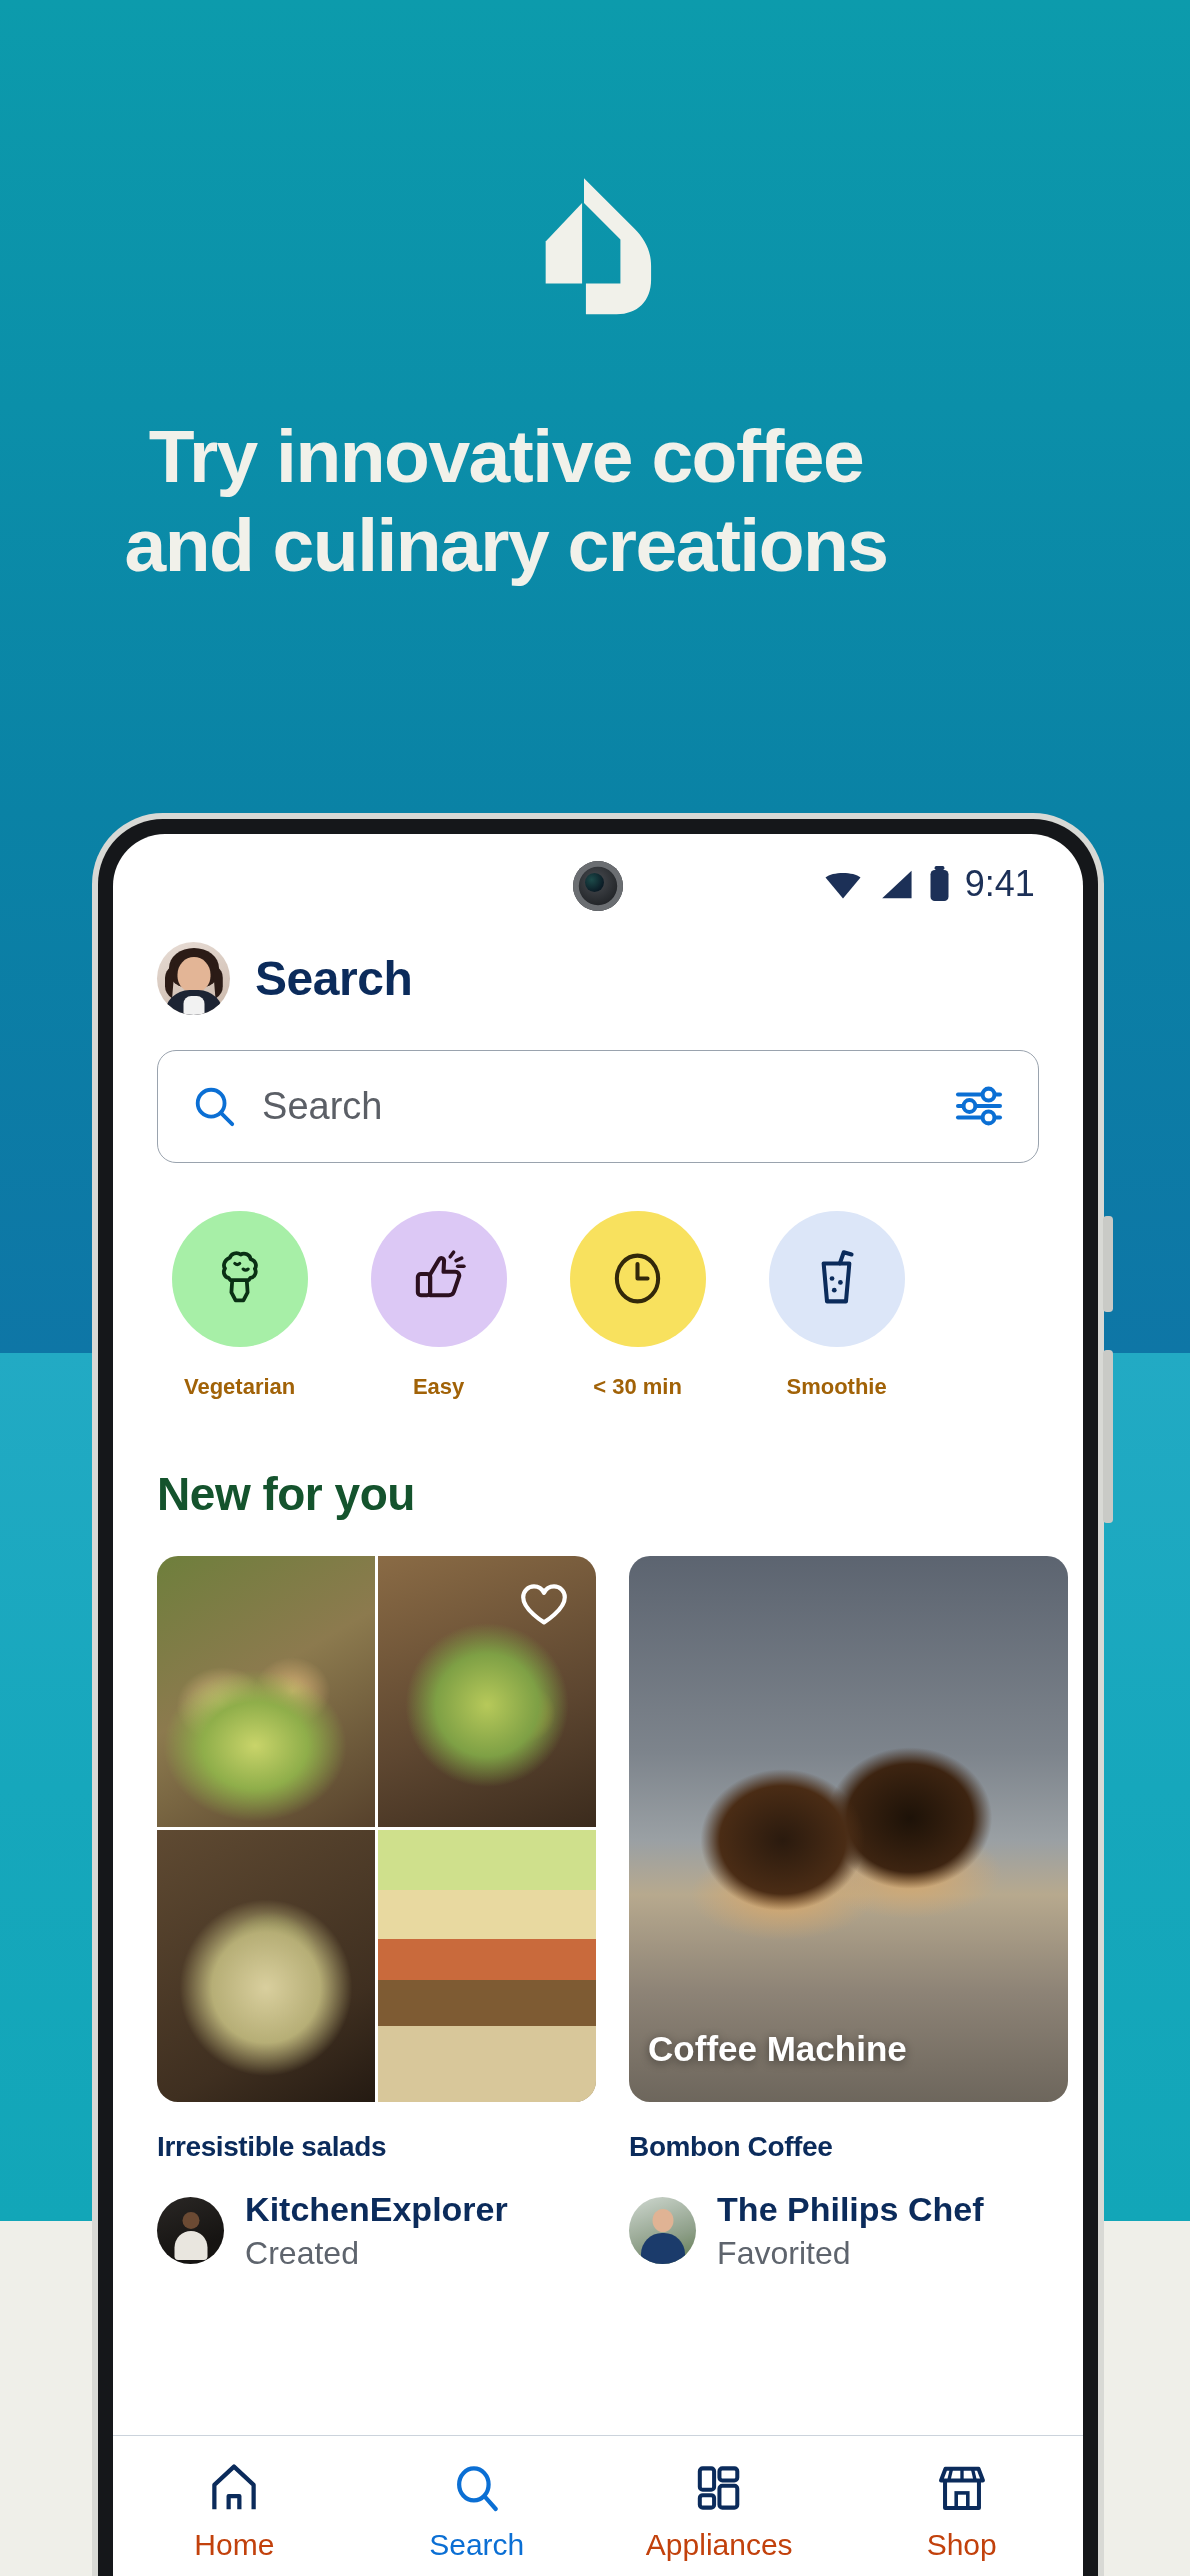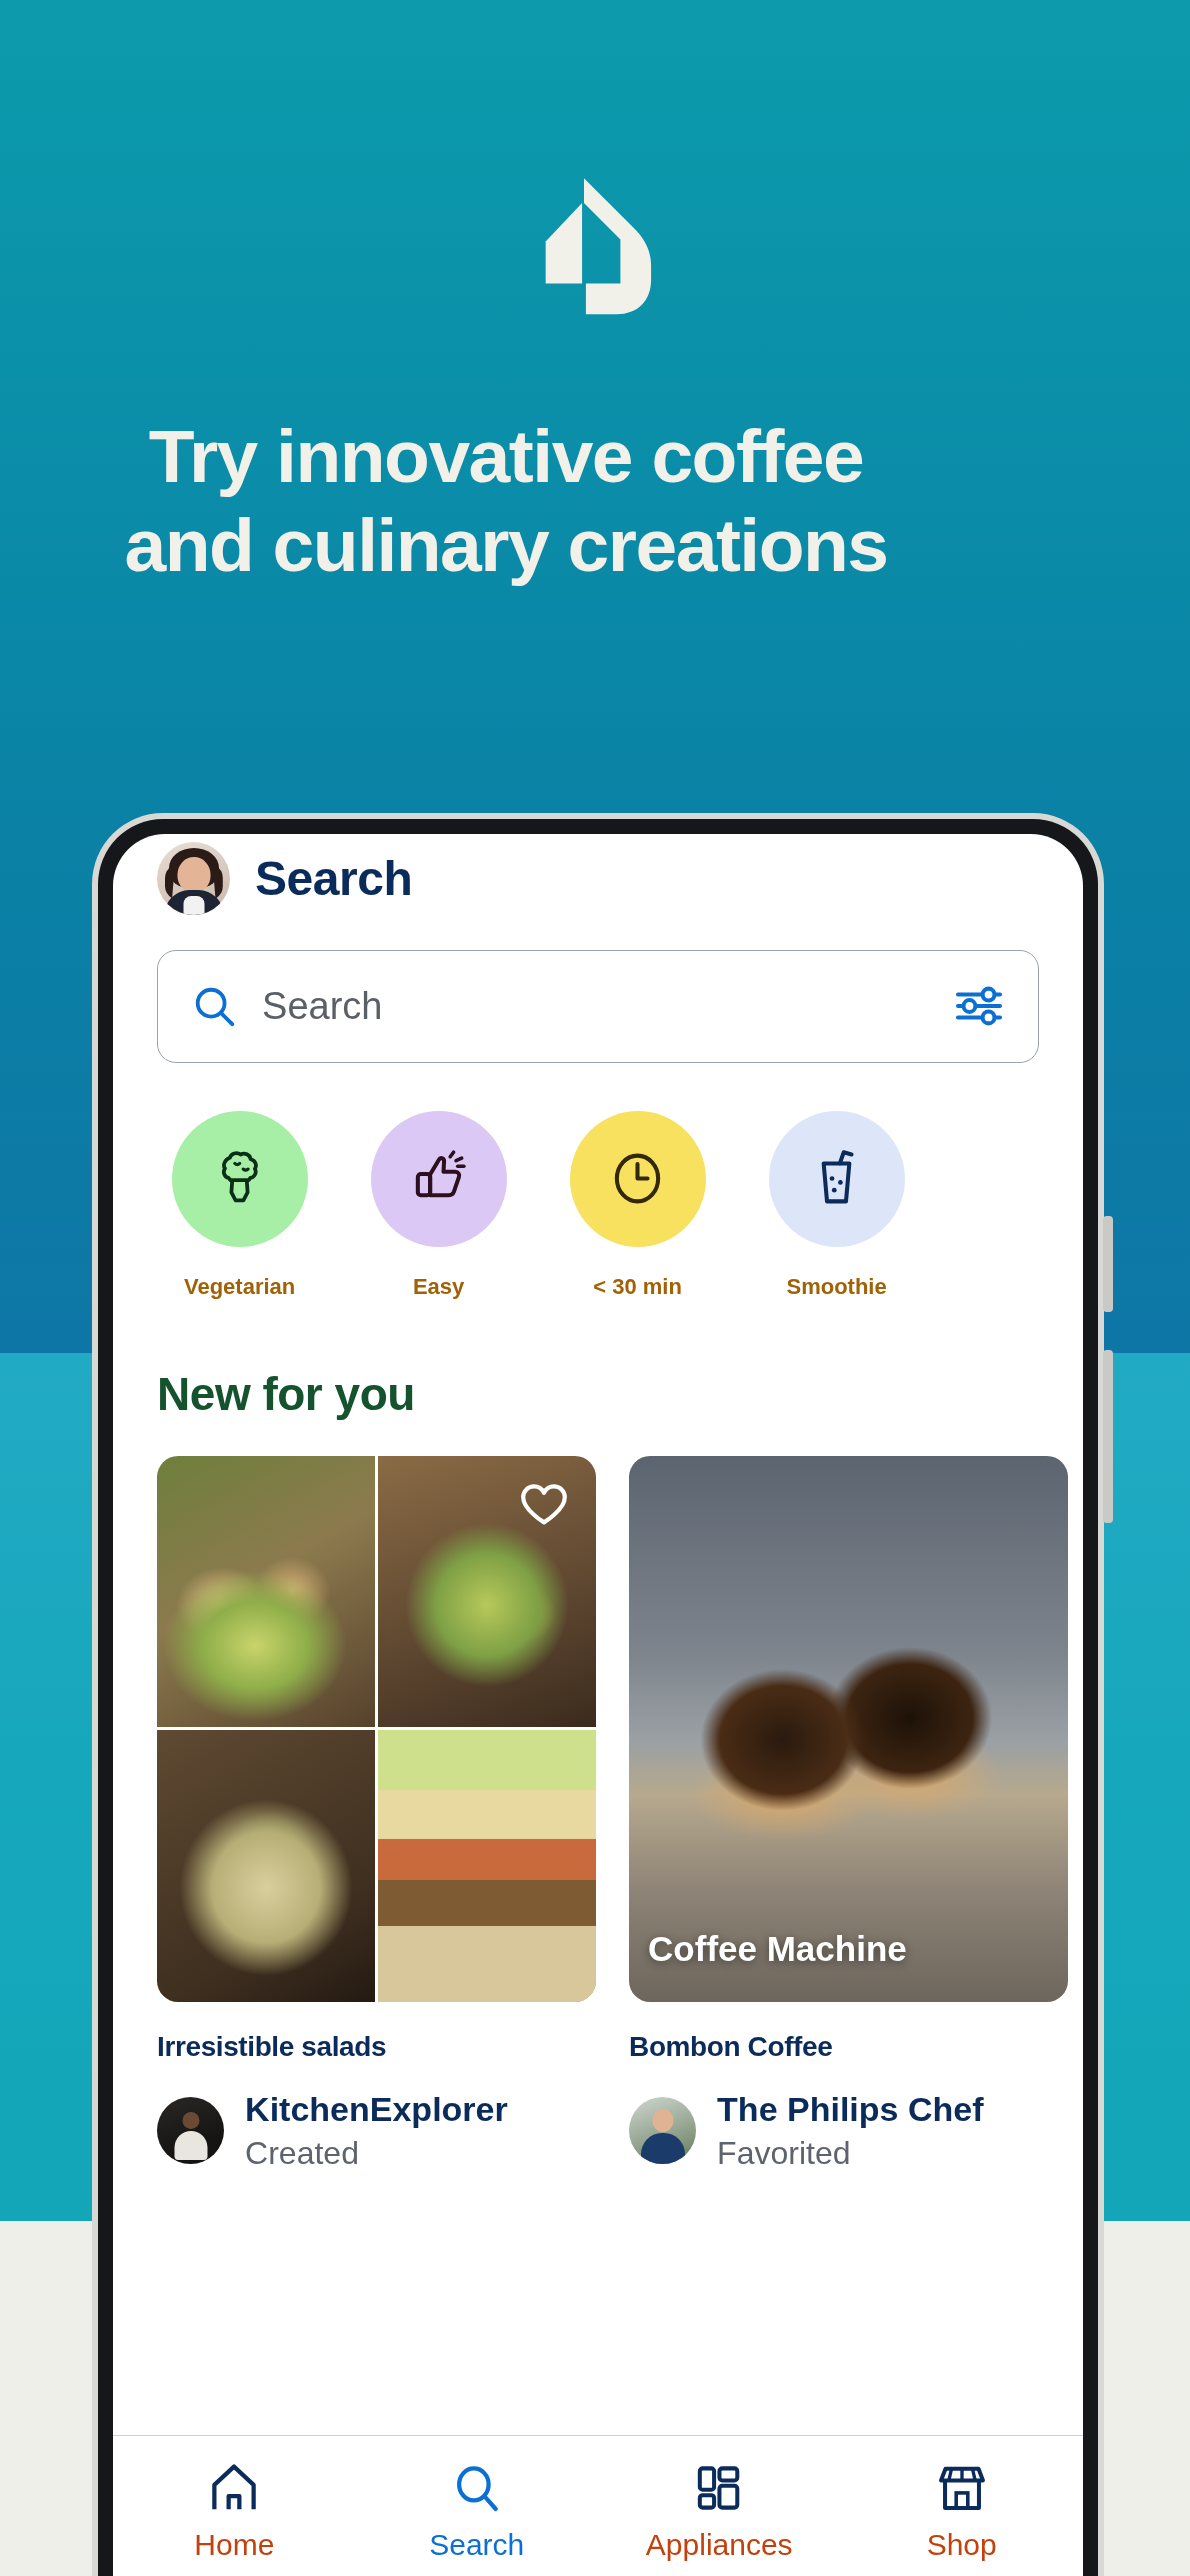--- a/index.html
+++ b/index.html
@@ -265,20 +265,36 @@
   <span class="l1">Try innovative coffee</span>
   <span class="l2">and culinary creations</span>
 </div>
 
 <div class="phone">
   <div class="side-btn b1"></div>
   <div class="side-btn b2"></div>
   <div class="phone-inner">
     <div class="screen">
 
+      <div class="statusbar">
+        <div class="camera"></div>
+        <div class="status-right">
+          <svg width="42" height="35" viewBox="0 0 24 20">
+            <path d="M2 6 C6 2.6 18 2.6 22 6 L12 18 Z" fill="#1C3057"></path>
+          </svg>
+          <svg width="38" height="35" viewBox="0 0 22 20">
+            <path d="M20 2 L20 18 L3 18 Z" fill="#1C3057"></path>
+          </svg>
+          <svg width="23" height="36" viewBox="0 0 14 22">
+            <rect x="4" y="0" width="6" height="2.4" rx="1" fill="#1C3057"></rect>
+            <rect x="1.5" y="2.4" width="11" height="19" rx="2.6" fill="#1C3057"></rect>
+          </svg>
+          <span class="status-time">9:41</span>
+        </div>
+      </div>
 
       <div class="app-header">
         <div class="avatar">
           <div class="hair"></div>
           <div class="face"></div>
           <div class="hair2"></div>
           <div class="body"></div>
           <div class="shirt"></div>
         </div>
         <div class="page-title">Search</div>

